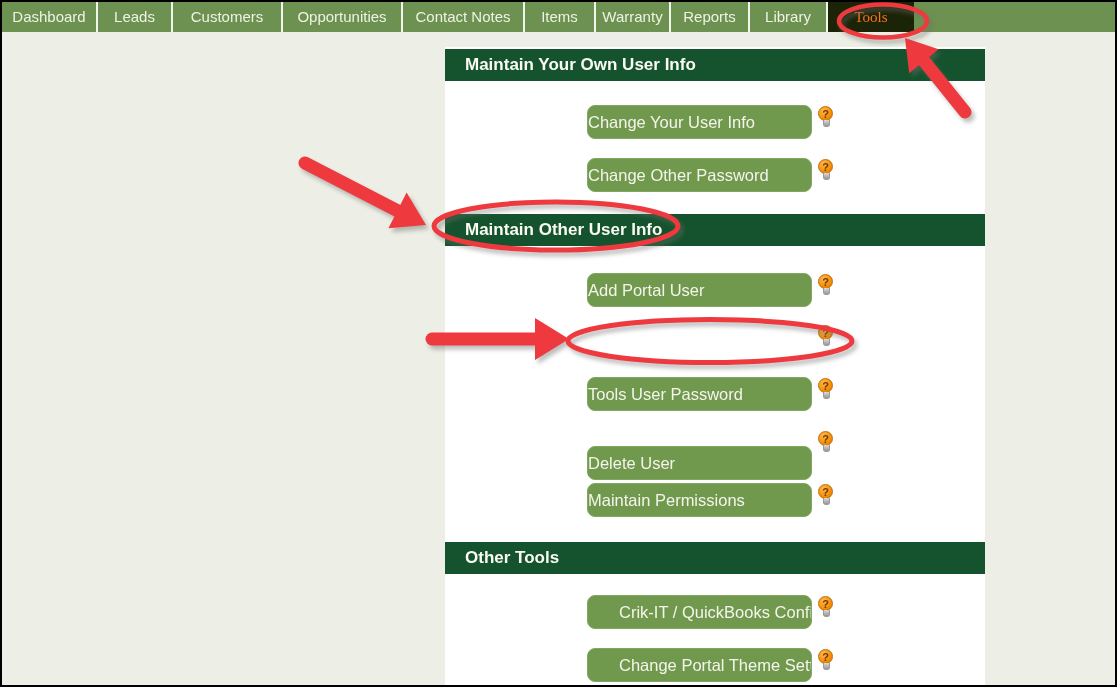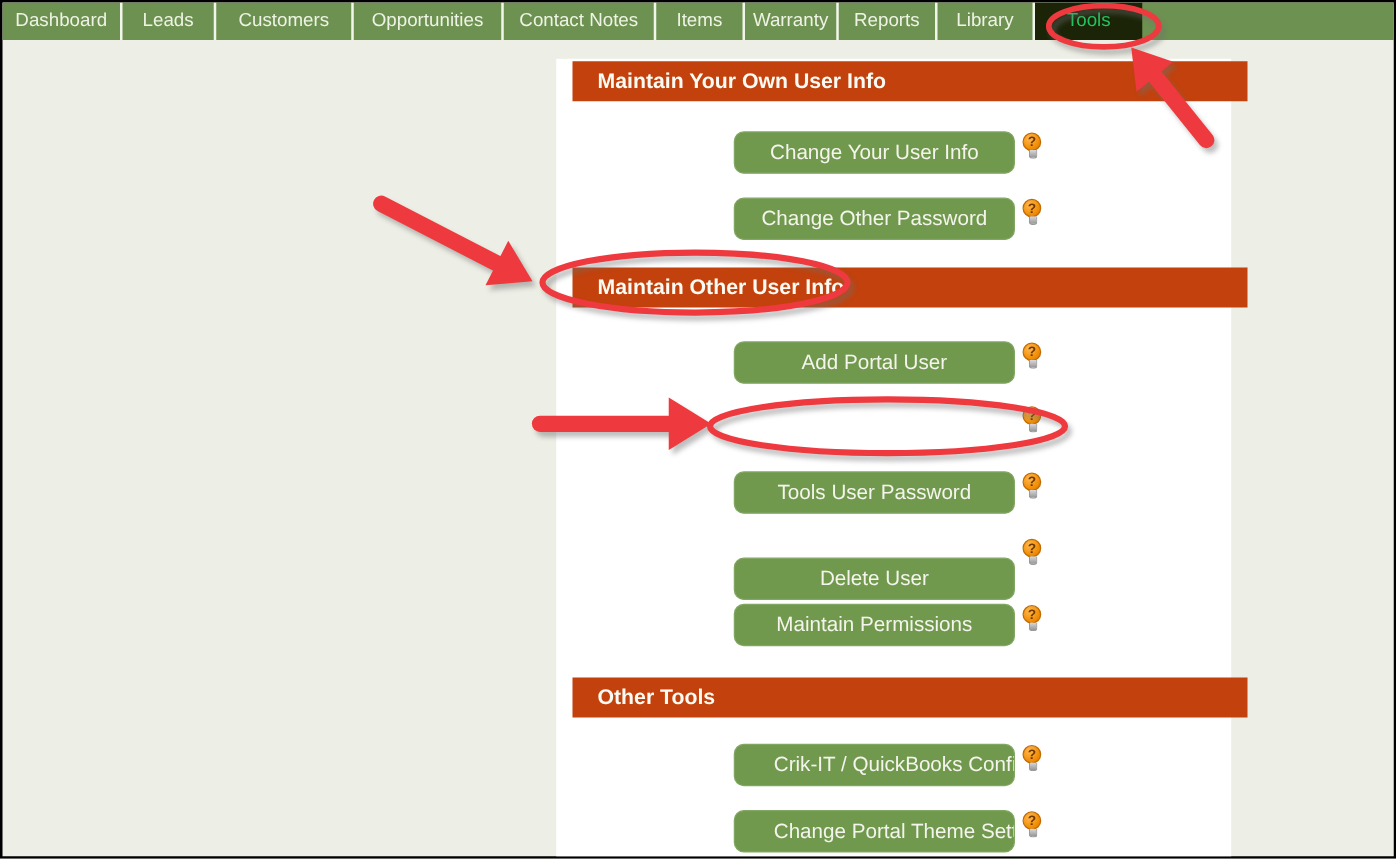--- a/index.html
+++ b/index.html
@@ -14,37 +14,37 @@
     position:absolute;left:0;top:0;width:1113px;height:30px;
     background:#6d9150;display:flex;align-items:stretch;justify-content:flex-end;
   }
   .tab{
     height:30px;line-height:30px;text-align:center;
     color:#eef3e4;font-size:15px;
     border-right:2px solid #f2f6ea;cursor:pointer;
     white-space:nowrap;overflow:hidden;
   }
   .tab.active{
-    background:#1c2408;color:#22c55e;border-right:none;
+    background:#1c2408;color:#f97316;border-right:none;font-family:Liberation Serif, serif;
   }
   .nav-filler{flex:1;background:#6d9150;}
   
   .panel{
     position:absolute;left:443px;top:45px;width:540px;height:640px;
     background:#ffffff;
   }
   .sec-header{
     position:absolute;left:0;width:540px;height:32px;
-    background:#c2410c;color:#fbfbf3;font-size:17px;font-weight:bold;
-    line-height:32px;padding-left:20px;margin-left:13px;
+    background:#14532d;color:#fbfbf3;font-size:17px;font-weight:bold;
+    line-height:32px;padding-left:20px;
   }
   .pbtn{
     position:absolute;left:142px;width:225px;height:34px;
     background:#71994e;border:1px solid #82a763;border-radius:8px;
-    color:#f4f4ec;font-size:16.5px;line-height:32px;text-align:center;
+    color:#f4f4ec;font-size:16.5px;line-height:32px;text-align:left;
     white-space:nowrap;overflow:hidden;cursor:pointer;
   }
   .pbtn.clip-right{text-align:left;padding-left:31px;}
   
   .bulb{position:absolute;left:373px;width:16px;height:25px;cursor:pointer;}
   .bulb .glass{
     display:block;width:15px;height:15px;border-radius:50%;
     background:radial-gradient(circle at 35% 30%, #ffb84d, #f08c05 65%, #d97400);
     border:1px solid #c06a00;
     text-align:center;line-height:14px;font-size:11px;font-weight:bold;color:#6e3700;

